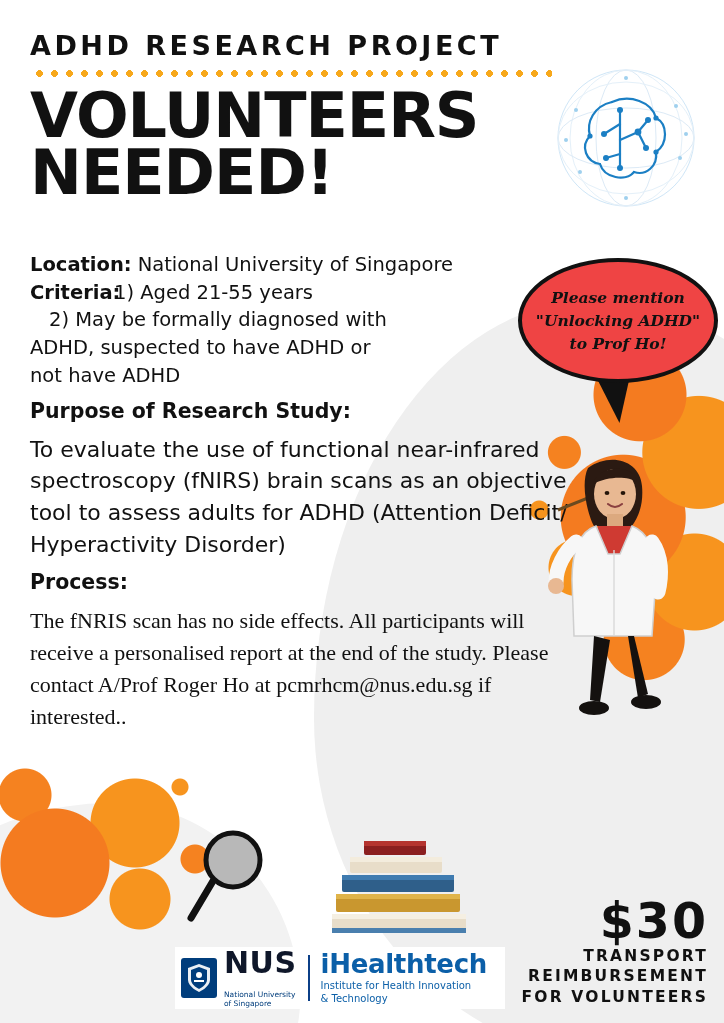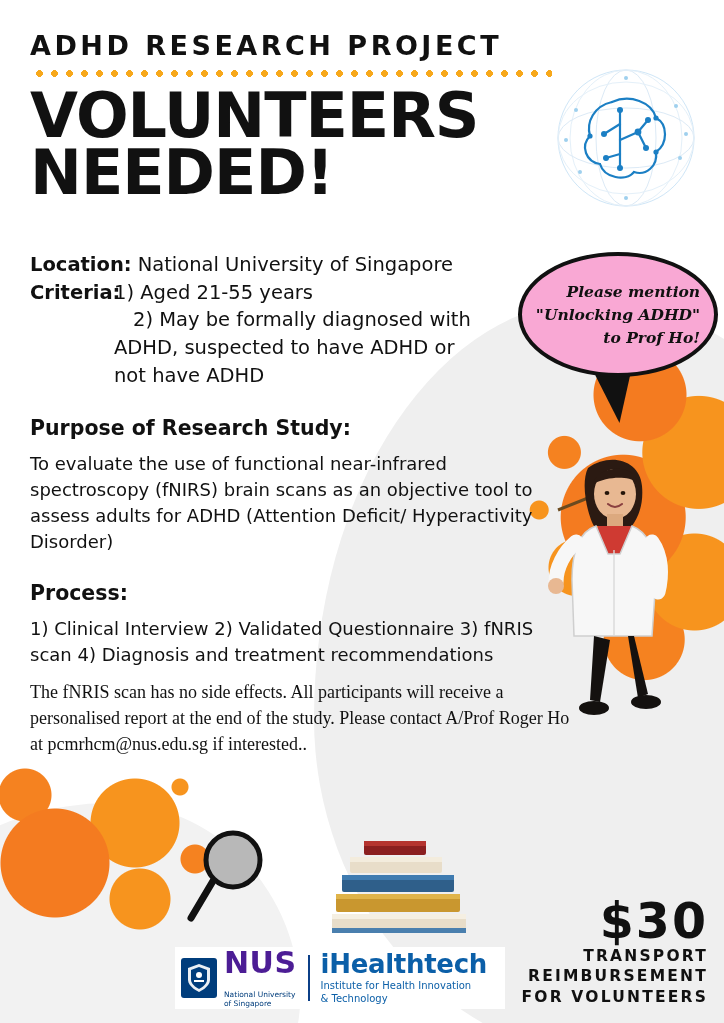--- a/index.html
+++ b/index.html
@@ -110,53 +110,53 @@
     margin-top:50px;
     font-size:19.5px;
     line-height:1.42;
     color:#111;
     width:520px;
   }
   .info .row { display:flex;text-align:right; }
   .info .lbl { font-weight:bold; white-space:nowrap; }
   .info .lbl-crit { font-weight:bold; white-space:nowrap; width:84px; }
   .info .val { margin-left:6px; }
-  .crit-body { margin-left:84px; }
+  .crit-body { }
   .indent { padding-left:19px; }
 
   h2.sec {
     font-weight:bold;
     font-size:20.5px;
-    margin-top:26px;
+    margin-top:9px;
     color:#111;
   }
   p.para {
-    font-size:18px;
+    font-size:22px;
     line-height:1.45;
     margin-top:11px;
     width:540px;
     color:#111;
   }
   .gap { margin-top:22px;font-family:Liberation Serif, serif; }
 
   
   .bubble {
     position:absolute;
     right:6px;
-    top:252px;
+    top:258px;
     width:200px;
     height:125px;
-    background:#f9a8d4;
+    background:#ef4444;
     border:4px solid #111;
     border-radius:50%;
     z-index:6;
     display:flex;
     align-items:center;
     justify-content:center;
-    text-align:right;
+    text-align:center;
   }
   .bubble-text {
     font-family:"DejaVu Serif", serif;
     font-style:italic;
     font-size:15.5px;
     line-height:1.5;
     color:#111;
     font-weight:bold;
   }
   .bubble-tail {
@@ -190,21 +190,21 @@
     display:flex;
     align-items:center;
   }
   .nus-shield {
     width:36px;height:40px;margin-left:6px;
     background:#003d7c;
     border-radius:3px;
     display:flex;align-items:center;justify-content:center;
   }
   .nus-text { margin-left:7px; }
-  .nus-name { font-size:30px; font-weight:bold; color:#4c1d95; letter-spacing:0.5px; line-height:1; }
+  .nus-name { font-size:30px; font-weight:bold; color:#0f172a; letter-spacing:0.5px; line-height:1; }
   .nus-sub { font-size:7.5px; color:#003d7c; line-height:1.25; margin-top:12px; }
   .divider-v { width:2px; height:46px; background:#0b3f87; margin:0 11px; }
   .ih-name { font-size:26px; font-weight:bold; color:#0b5fa8; line-height:1; letter-spacing:-0.3px; }
   .ih-sub { font-size:10px; color:#0b5fa8; line-height:1.25; margin-top:3px; }
 
   .money { position:absolute; right:16px; bottom:16px; text-align:right; }
   .money-amt { font-size:49px; font-weight:bold; color:#111; letter-spacing:2px; line-height:1; }
   .money-line { font-size:15.5px; font-weight:bold; letter-spacing:2.2px; color:#111; line-height:1.32; }
 </style>
 </head>
@@ -276,21 +276,20 @@
     </div>
     <div class="crit-body indent">2) May be formally diagnosed with</div>
     <div class="crit-body">ADHD, suspected to have ADHD or</div>
     <div class="crit-body">not have ADHD</div>
   </div>
 
   <h2 class="sec">Purpose of Research Study:</h2>
   <p class="para">To evaluate the use of functional near-infrared spectroscopy (fNIRS) brain scans as an objective tool to assess adults for ADHD (Attention Deficit/ Hyperactivity Disorder)</p>
 
   <h2 class="sec">Process:</h2>
-  <p class="para">1) Clinical Interview 2) Validated Questionnaire 3) fNRIS scan 4) Diagnosis and treatment recommendations</p>
 
   <p class="para gap">The fNRIS scan has no side effects. All participants will receive a personalised report at the end of the study. Please contact A/Prof Roger Ho at pcmrhcm@nus.edu.sg if interested..</p>
 </div>
 
 <div class="bubble-tail"></div>
 <div class="bubble">
   <div class="bubble-text">
     <div>Please mention</div>
     <div>"Unlocking ADHD"</div>
     <div>to Prof Ho!</div>

